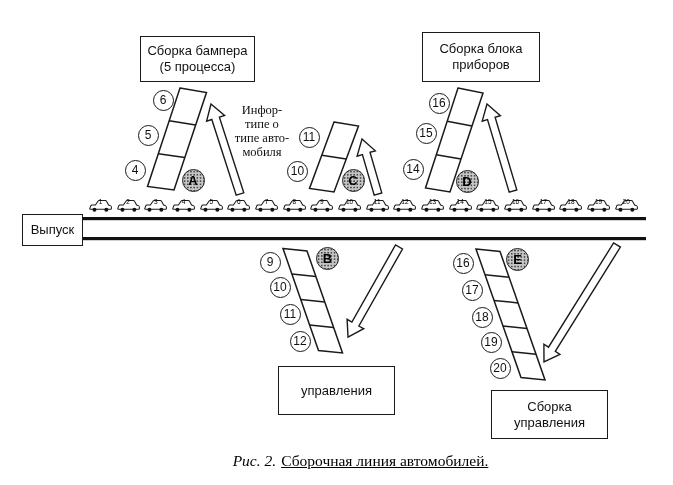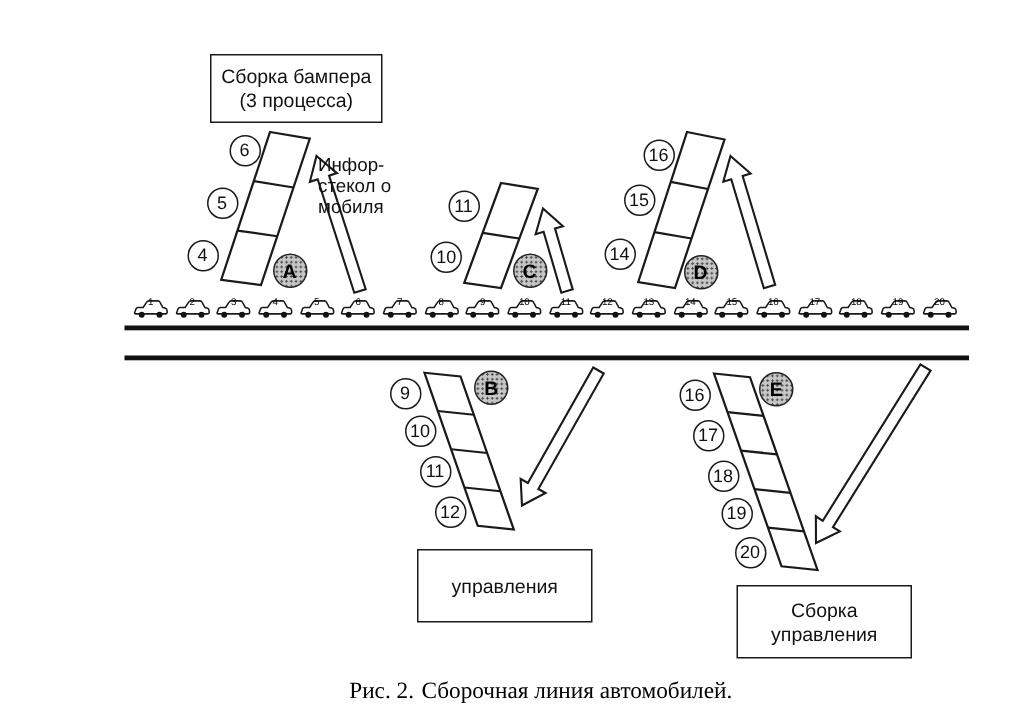--- a/index.html
+++ b/index.html
@@ -12,31 +12,31 @@
   .ncircle{position:absolute;z-index:3;width:21px;height:21px;border:1.5px solid #1a1a1a;
         border-radius:50%;background:#fff;display:flex;align-items:center;justify-content:center;
         font-size:12px;box-sizing:border-box;}
   .lcircle{position:absolute;z-index:4;width:23px;height:23px;border:1.6px solid #222;
         border-radius:50%;box-sizing:border-box;
         background-color:#c6c6c6;
         background-image:radial-gradient(#4c4c4c 30%, rgba(0,0,0,0) 34%);
         background-size:3.2px 3.2px;
         display:flex;align-items:center;justify-content:center;
         font-size:13px;font-weight:bold;color:#000;}
-  .note{position:absolute;z-index:3;font-size:12.5px;line-height:1.13;}
+  .note{position:absolute;z-index:3;text-align:center;font-size:12.5px;line-height:1.13;font-family:Liberation Serif, serif;}
   #car-row{position:absolute;left:88px;top:197px;width:551px;height:16px;z-index:2;
         display:flex;justify-content:space-between;}
   .car{position:relative;width:25px;height:16px;}
   .car svg{position:absolute;left:0;top:0;}
   .car-num{position:absolute;left:0;top:1px;width:100%;text-align:center;
         font-size:6.5px;line-height:7px;color:#000;}
   #caption{position:absolute;left:0;right:0;top:452px;z-index:3;text-align:center;
         font-family:"Liberation Serif","DejaVu Serif",serif;font-size:15.5px;color:#000;}
-  #caption .cap-prefix{text-align:center;}
-  #caption .cap-title{margin-left:5px;}
+  #caption .cap-prefix{font-style:italic;text-align:center;}
+  #caption .cap-title{margin-left:5px;text-decoration:underline;}
 </style>
 </head>
 <body>
 
 <div id="page">
 
   <svg id="diagram-svg" width="673" height="485" viewBox="0 0 673 485">
     <defs>
       <g id="car-shape">
         <path d="M1.5,12.6 L2.6,9.4 Q2.9,8.5 4,8.5 L7.6,8.5 L10.1,4.7 Q10.7,3.8 11.7,3.8 L18,3.8 Q19.1,3.8 19.6,4.8 L21.6,8.5 L23.1,8.9 Q24.6,9.4 24.6,11 L24.6,12.1 Q24.6,13 23.7,13 L2.4,13 Q1.5,13 1.5,12.6 Z" fill="#ffffff" stroke="#1a1a1a" stroke-width="1.1"></path>
@@ -84,35 +84,43 @@
       <path d="M211,104 L224.6,115.4 L219.4,117.1 L243.8,192.8 L236.2,195.2 L211.8,119.5 L206.6,121.2 Z"></path>
       <path d="M362,139 L375.3,150.8 L370,152.3 L381.8,192.9 L374.2,195.1 L362.4,154.5 L357.1,156.1 Z"></path>
       <path d="M487,104 L500.4,115.7 L495.1,117.3 L516.8,189.9 L509.2,192.1 L487.5,119.5 L482.2,121.1 Z"></path>
       <path d="M348,337 L347.1,319.3 L351.9,322 L395.5,245 L402.5,249 L358.9,326 L363.7,328.7 Z"></path>
       <path d="M544,362 L543.9,344.2 L548.5,347.2 L613.6,242.9 L620.4,247.1 L555.3,351.4 L559.9,354.3 Z"></path>
     </g>
   </svg>
 
   <div class="pbox" style="left:140px;top:36px;width:113px;height:44px">
     <div>Сборка бампера</div>
-    <div>(3 процесса)</div>
+    <div>(5 процесса)</div>
+  </div>
+  <div class="pbox" style="left:422px;top:32px;width:116px;height:48px">
+    <div>Сборка блока</div>
+    <div>приборов</div>
   </div>
   <div class="pbox" style="left:278px;top:366px;width:115px;height:47px">
     <div>управления</div>
   </div>
   <div class="pbox" style="left:491px;top:390px;width:115px;height:47px">
     <div>Сборка</div>
     <div>управления</div>
   </div>
 
+  <div class="pbox" style="left:22px;top:214px;width:59px;height:30px">
+    <div>Выпуск</div>
+  </div>
 
 
   <div class="note" style="left:212px;top:103px;width:100px">
     <div>Инфор-</div>
-    <div>стекол о</div>
+    <div>типе о</div>
+    <div>типе авто-</div>
     <div>мобиля</div>
   </div>
 
   <div class="ncircle" style="left:152.5px;top:89.5px">6</div>
   <div class="ncircle" style="left:137.5px;top:124.5px">5</div>
   <div class="ncircle" style="left:124.5px;top:159.5px">4</div>
 
   <div class="ncircle" style="left:298.5px;top:126.5px">11</div>
   <div class="ncircle" style="left:287px;top:160.5px">10</div>
 

